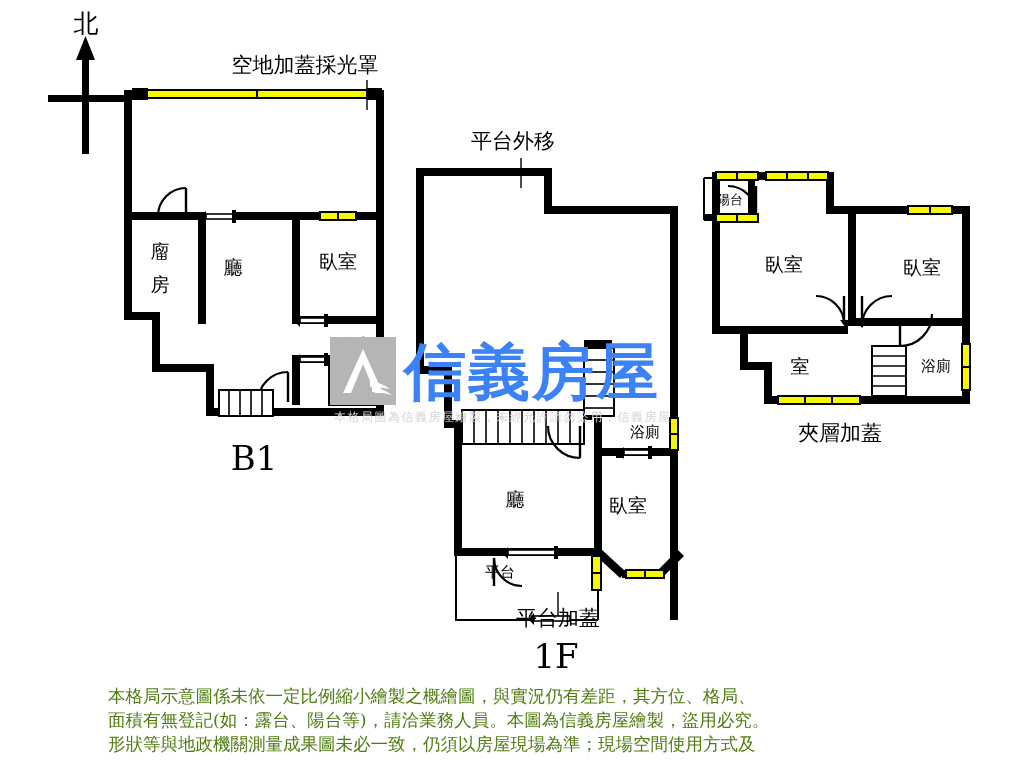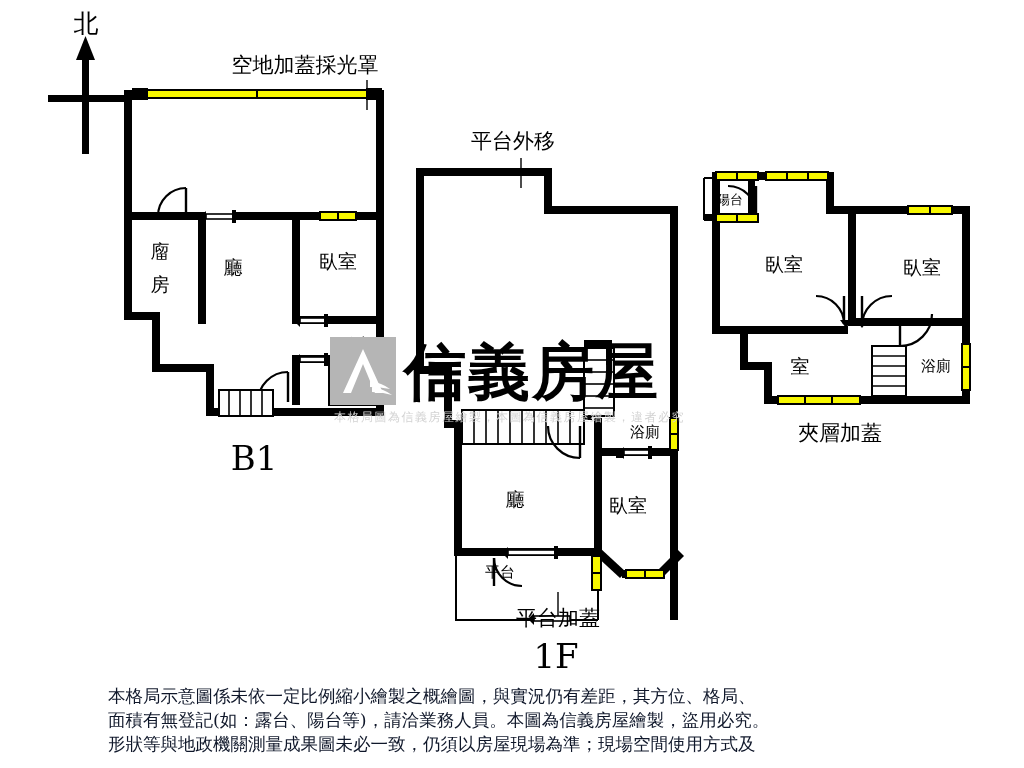--- a/index.html
+++ b/index.html
@@ -77,21 +77,21 @@
     pointer-events: none;
   }
   #watermark .wm-text {
     position: absolute;
     left: 74px;
     top: -2px;
     font-family: "DejaVu Sans", "Liberation Sans", sans-serif;
     font-size: 62px;
     font-weight: bold;
     letter-spacing: 2px;
-    color: #000000;
+    color: #3b82f6;
     white-space: nowrap;
     line-height: 74px;
   }
   #wm-logo {
     position: absolute;
     left: 0; top: 0;
     width: 66px;
     height: 68px;
   }
   #wm-fine {
@@ -108,21 +108,21 @@
 
   
   #disclaimer {
     position: absolute;
     left: 108px;
     top: 684px;
     width: 820px;
     font-family: "DejaVu Serif", "Liberation Serif", serif;
     font-size: 17.5px;
     line-height: 24px;
-    color: #0f172a;
+    color: #4d7c0f;
     letter-spacing: 0px;
   }
   #disclaimer div { white-space: nowrap; }
 </style>
 </head>
 <body>
 
 <div id="plan-root">
 
   <svg id="floorplan" viewBox="0 0 1024 768">
@@ -439,21 +439,21 @@
 
   <div id="watermark">
     <svg id="wm-logo" viewBox="0 0 66 68">
       <rect x="0" y="0" width="66" height="68" fill="#b5b5b5"></rect>
       <path d="M33 12 L53 56 L45 56 L33 27 L21 56 L13 56 Z" fill="#ffffff"></path>
       <path d="M40 44 Q52 46 60 52 Q50 50 40 50 Z" fill="#ffffff"></path>
       <path d="M42 50 Q54 52 62 58 Q52 55 42 55 Z" fill="#ffffff"></path>
     </svg>
     <div class="wm-text">信義房屋</div>
   </div>
-  <div id="wm-fine">本格局圖為信義房屋繪製，本圖為信義房屋繪製，違者必究</div>
+  <div id="wm-fine">本格局圖為信義房屋繪製，未經允許請勿盜用，信義房屋</div>
 
   <svg style="position:absolute;left:40px;top:0;width:110px;height:50px;" viewBox="0 0 110 50">
     <text class="compass-label" x="46" y="32">北</text>
   </svg>
 
   <div id="disclaimer">
     <div>本格局示意圖係未依一定比例縮小繪製之概繪圖，與實況仍有差距，其方位、格局、</div>
     <div>面積有無登記(如：露台、陽台等)，請洽業務人員。本圖為信義房屋繪製，盜用必究。</div>
     <div>形狀等與地政機關測量成果圖未必一致，仍須以房屋現場為準；現場空間使用方式及</div>
   </div>

